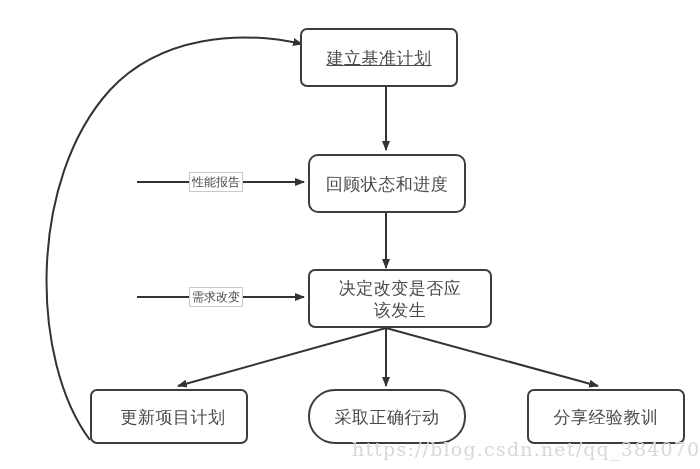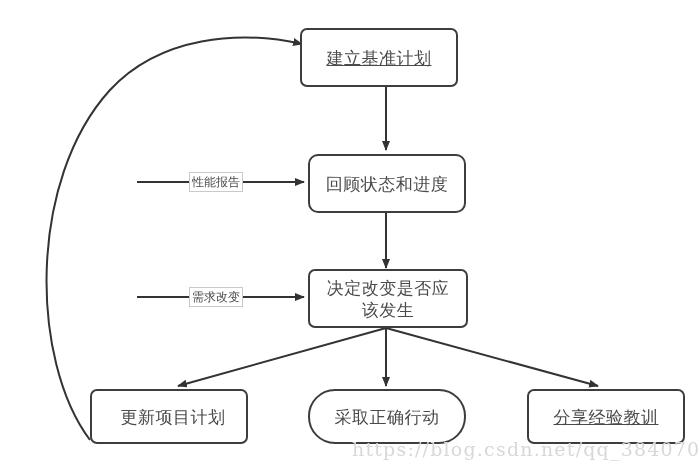--- a/index.html
+++ b/index.html
@@ -96,33 +96,33 @@
   </svg>
 
   <div class="node" style="left:300px; top:28px; width:158px; height:59px;text-decoration:underline;">
     <span>建立基准计划</span>
   </div>
 
   <div class="node" style="left:308px; top:154px; width:158px; height:59px;border-radius:10px;">
     <span>回顾状态和进度</span>
   </div>
 
-  <div class="node" style="left:308px; top:269px; width:160px; height:59px;">
+  <div class="node" style="left:308px; top:269px; width:184px; height:59px;">
     <span style="display:block; width:130px;">决定改变是否应该发生</span>
   </div>
 
   <div class="node" style="left:90px; top:389px; width:158px; height:55px;padding-left:8px;">
     <span>更新项目计划</span>
   </div>
 
   <div class="node" style="left:308px; top:389px; width:158px; height:55px;border-radius:27px;">
     <span>采取正确行动</span>
   </div>
 
-  <div class="node" style="left:527px; top:389px; width:158px; height:55px;text-decoration:underline;">
+  <div class="node" style="left:527px; top:389px; width:158px; height:55px;">
     <span>分享经验教训</span>
   </div>
 
   <div class="edge-label" style="left:189px; top:172px;">
     <span>性能报告</span>
   </div>
 
   <div class="edge-label" style="left:189px; top:287px;">
     <span>需求改变</span>
   </div>

